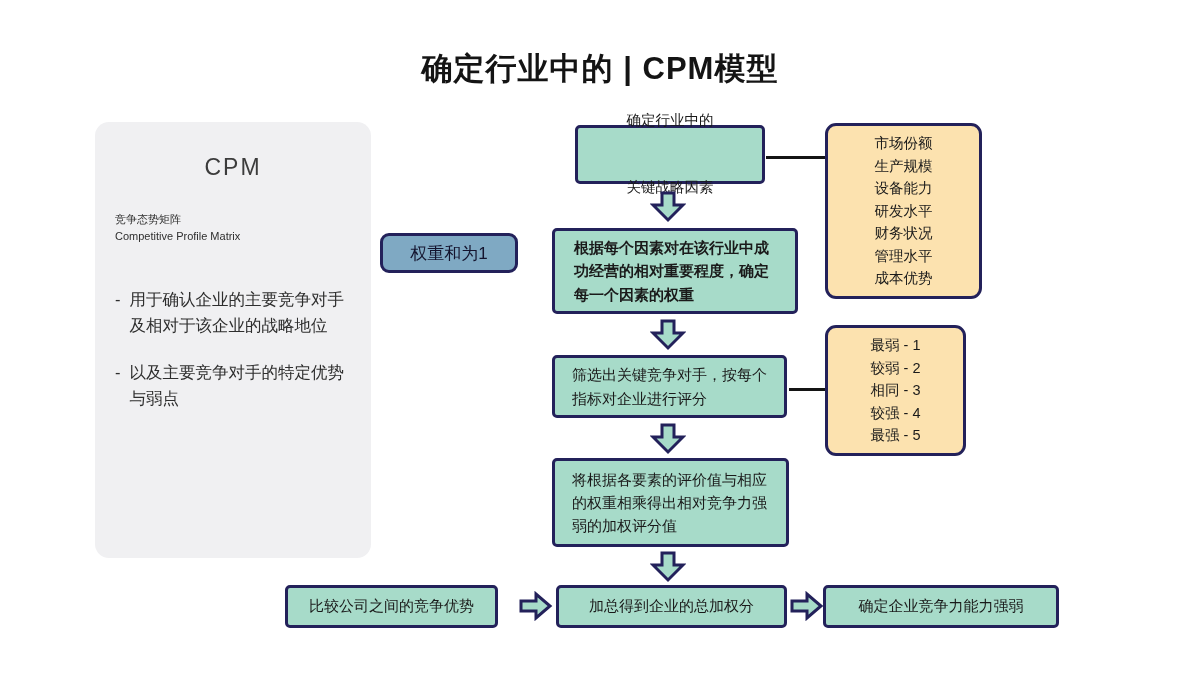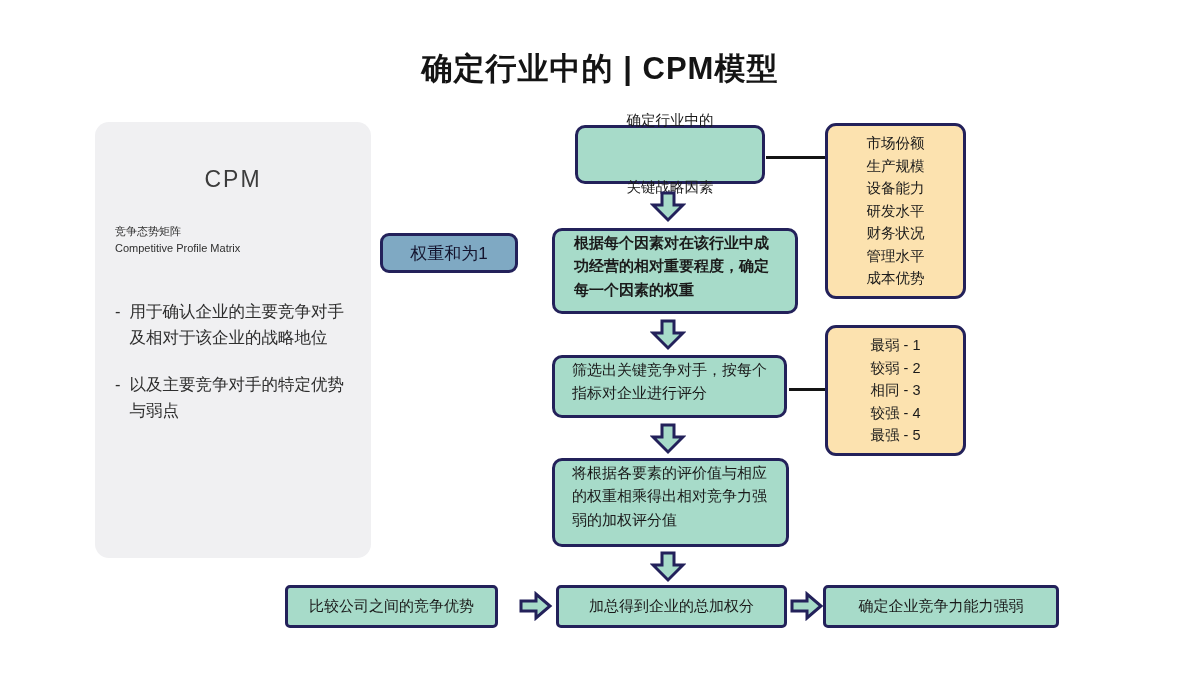--- a/index.html
+++ b/index.html
@@ -28,21 +28,21 @@
     font-size:31px;font-weight:800;color:#141414;
     letter-spacing:1px;
   }
   
   .side-panel{
     position:absolute;left:95px;top:122px;width:276px;height:436px;
     background:var(--panel-gray);border-radius:14px;
     color:#2e2e2e;
   }
   .side-heading{
-    margin-top:44px;text-align:center;
+    margin-top:32px;text-align:center;
     font-size:23px;font-weight:500;color:#3c3c3c;letter-spacing:2px;
   }
   .side-subtitle{
     margin:30px 16px 0 20px;
     font-size:11px;line-height:1.55;color:#2e2e2e;
   }
   .side-bullets{margin:42px 16px 0 20px;}
   .bullet{
     display:flex;gap:9px;margin-bottom:22px;
     font-size:16.5px;line-height:1.55;color:#2e2e2e;
@@ -54,41 +54,41 @@
     background:var(--blue-fill);
     border:3px solid var(--navy-border);border-radius:9px;
     display:flex;align-items:center;justify-content:center;
     font-size:17px;color:#14142e;
   }
   
   .flow-box{
     position:absolute;
     background:var(--teal-fill);
     border:3px solid var(--navy-border);
-    border-radius:10px;
+    border-radius:5px;
     color:var(--text-dark);
-    display:flex;
+    display:flex;align-items:center;
     font-size:15px;line-height:1.55;gap:45px;
   }
   .flow-box.center{flex-direction:column;justify-content:center;text-align:center;font-size:14.5px;line-height:1.5;}
   .step1{left:575px;top:125px;width:190px;height:59px;}
   .step2{left:552px;top:228px;width:246px;height:86px;padding:0 19px;font-weight:bold;}
   .step3{left:552px;top:355px;width:235px;height:63px;padding:0 17px;}
   .step4{left:552px;top:458px;width:237px;height:89px;padding:0 17px;}
   
   .orange-box{
     position:absolute;
     background:var(--orange-fill);
     border:3px solid var(--navy-border);
     border-radius:11px;
     color:var(--text-dark);
     display:flex;flex-direction:column;align-items:center;justify-content:center;
     font-size:14.5px;line-height:1.55;text-align:center;
   }
-  .factors{left:825px;top:123px;width:141px;height:176px;}
+  .factors{left:825px;top:123px;width:157px;height:176px;}
   .ratings{left:825px;top:325px;width:141px;height:131px;}
   
   .connector{
     position:absolute;height:3px;background:var(--connector-black);
   }
   .conn1{left:766px;top:156px;width:59px;}
   .conn2{left:789px;top:388px;width:36px;}
   
   .arrow{position:absolute;}
   .arrow svg{display:block;}

